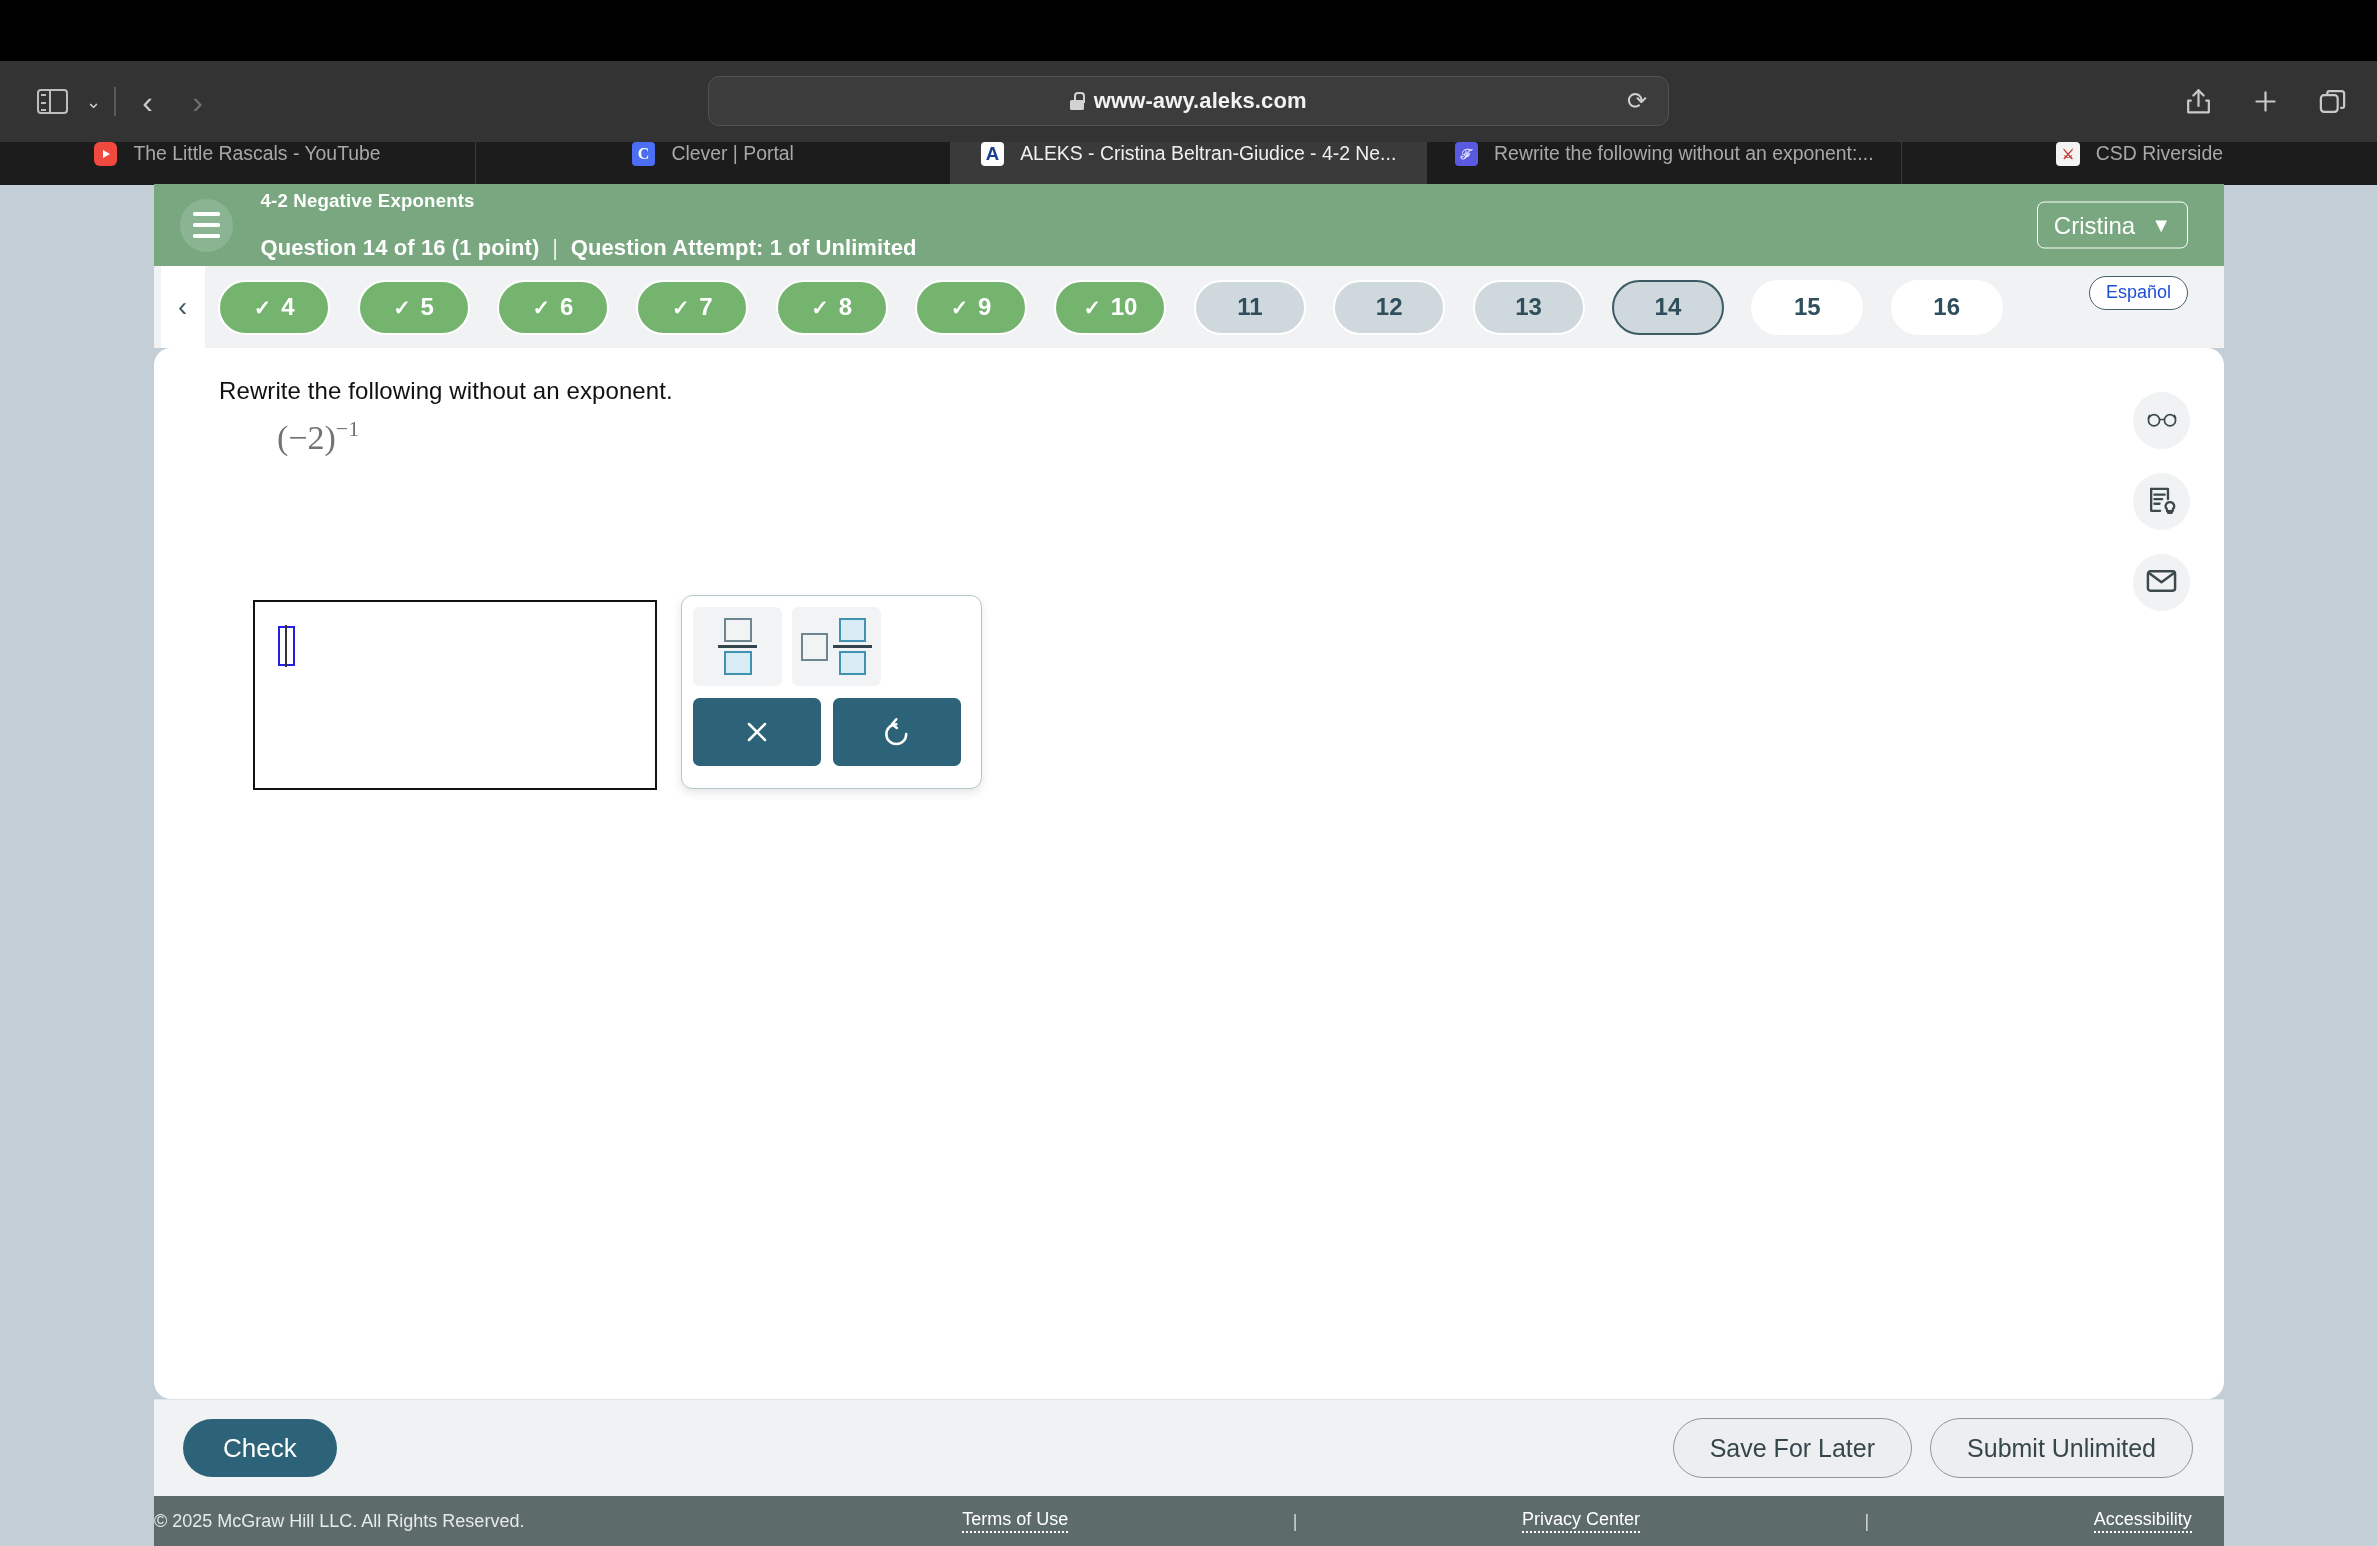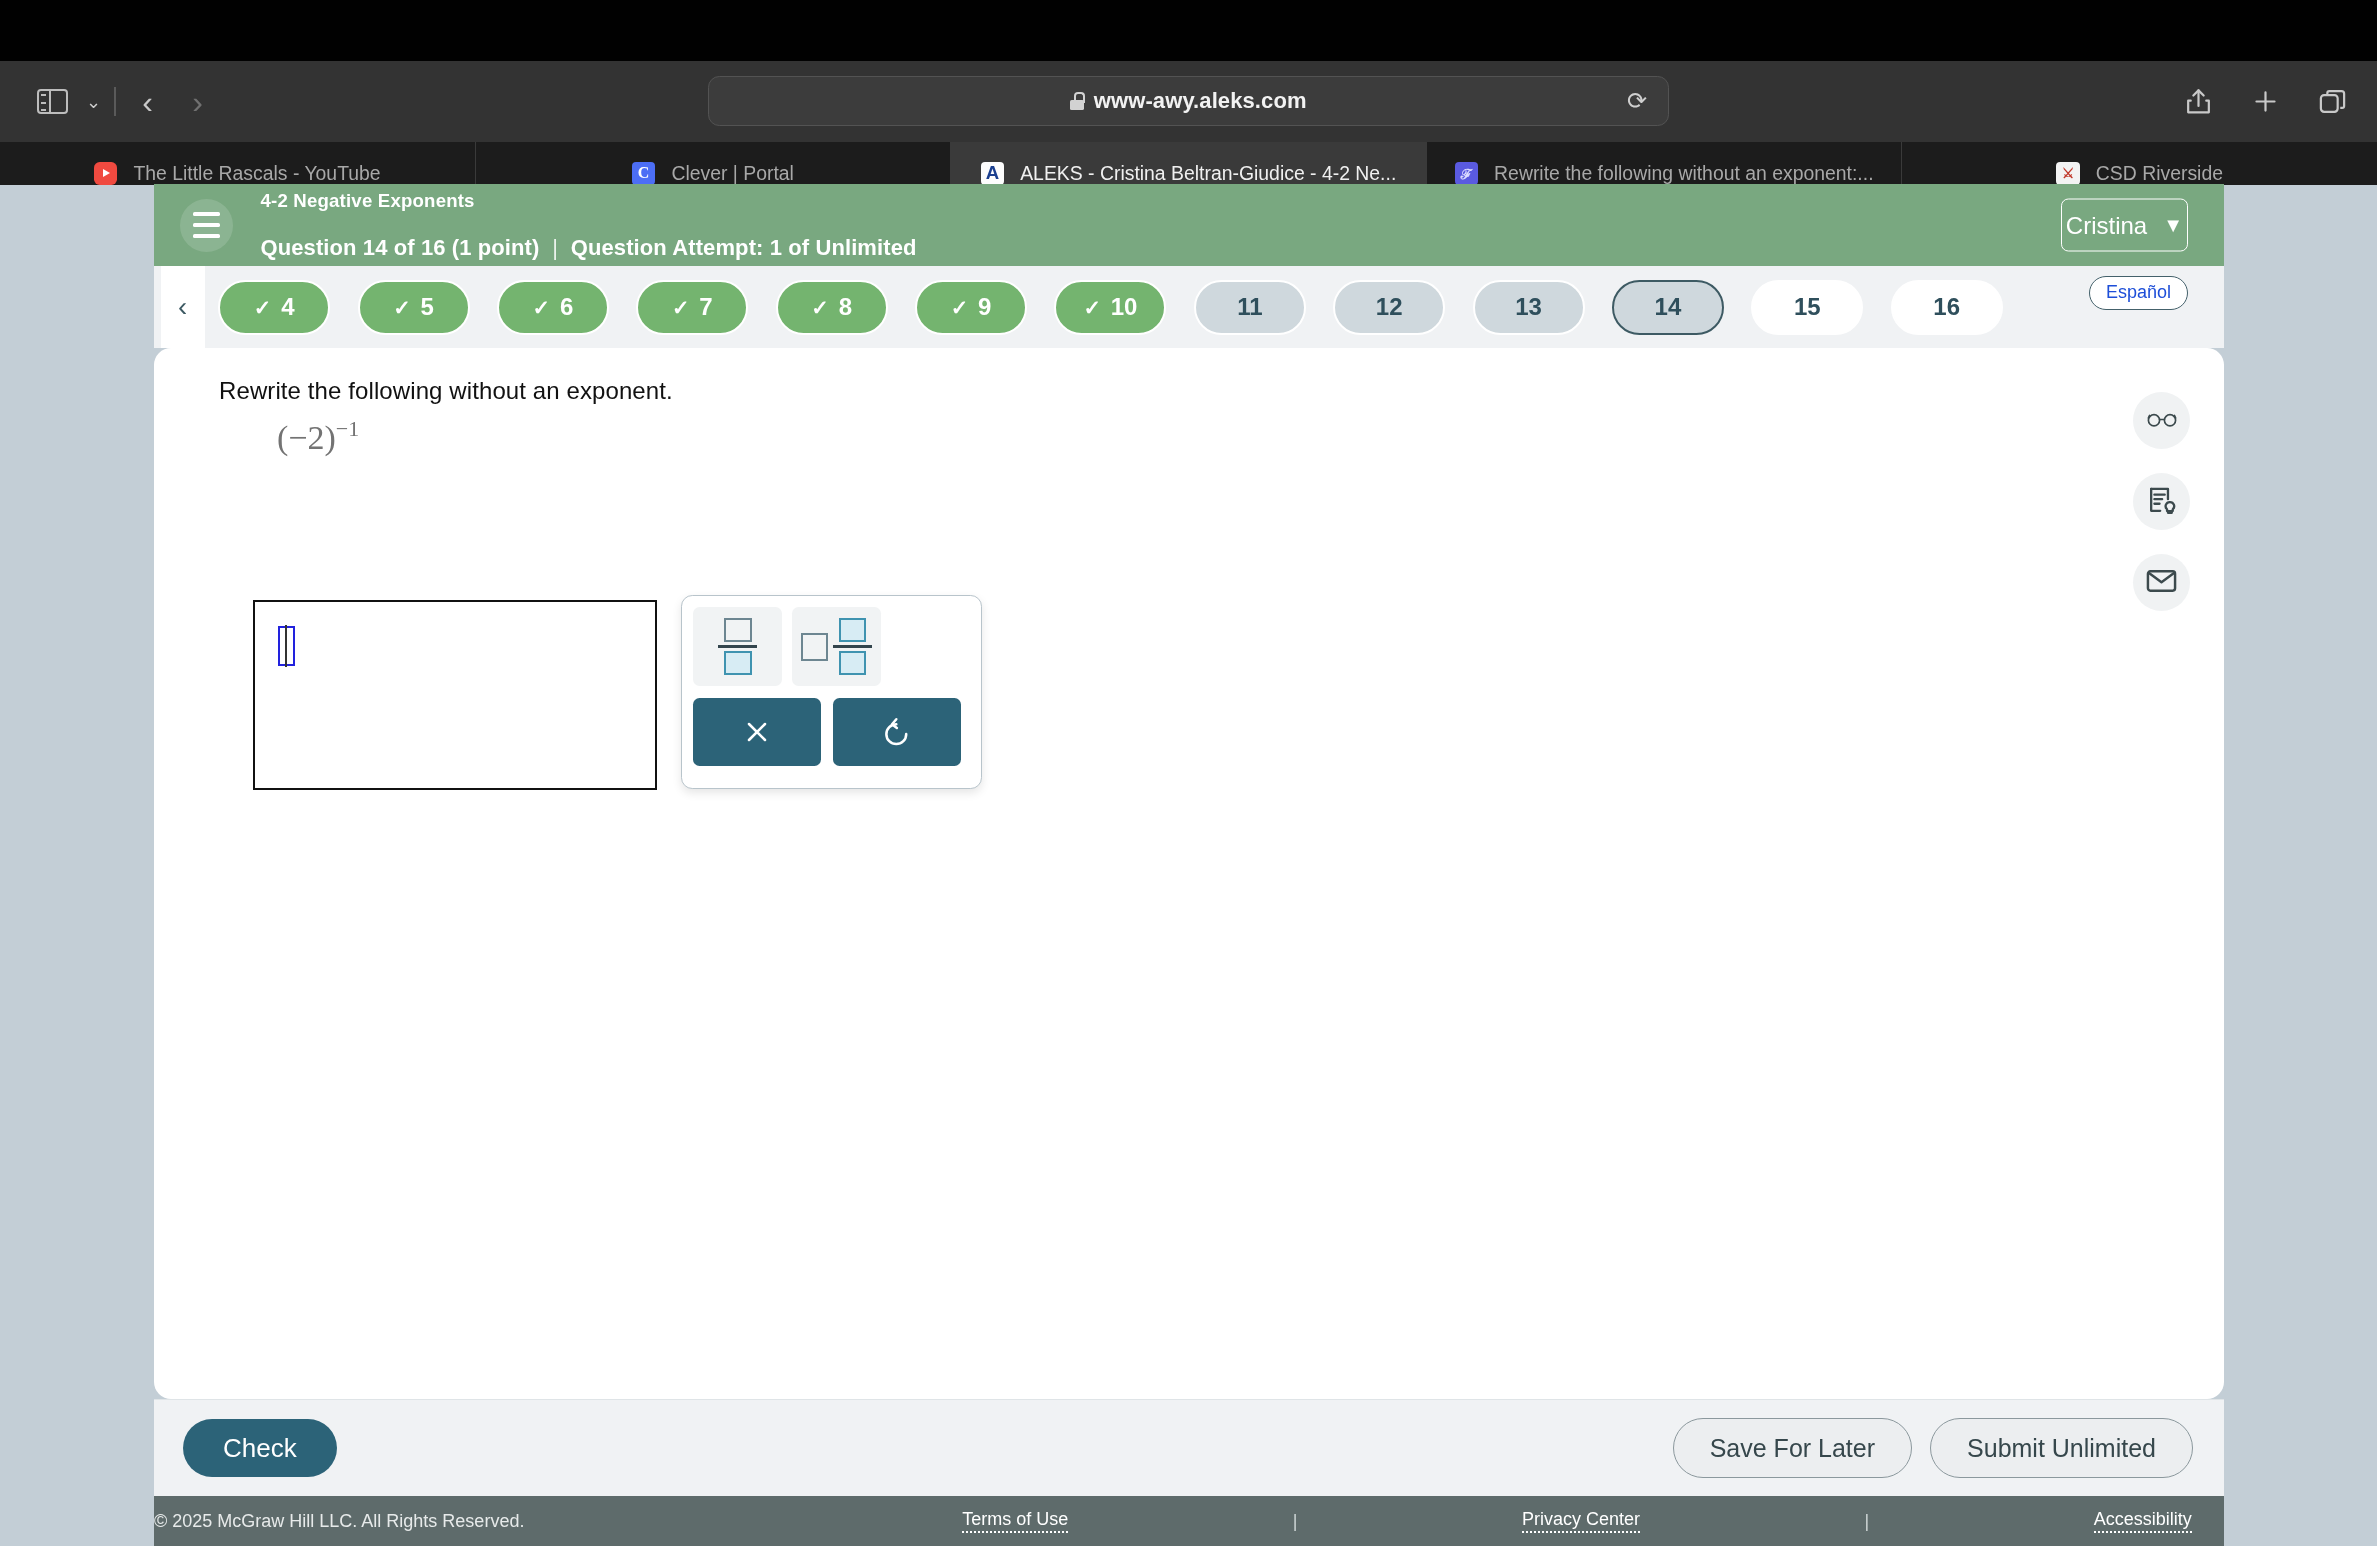--- a/index.html
+++ b/index.html
@@ -65,21 +65,21 @@
   }
   .tb-right {
     position: absolute; right: 29px; top: 0; height: 81px;
     display: flex; align-items: center; gap: 36px;
   }
   .tb-right svg { display: block; }
 
   
   #tabstrip { height: 43px; display: flex; background: #1c1c1c; }
   .tab {
-    flex: 1 1 0; height: 43px; display: flex; align-items: flex-end;
+    flex: 1 1 0; height: 43px; display: flex; align-items: flex-start;
     justify-content: center; gap: 16px; background: #1c1c1c;
     border-right: 1.2px solid #3a3a3a; min-width: 0; padding: 0 14.6px;
   }
   .tab:last-child { border-right: none; }
   .tab.active { background: #3a3a3a; }
   .tab .tab-title {
     font-size: 19.4px; color: #a8a8a8; white-space: nowrap;
     overflow: hidden; text-overflow: ellipsis;
   }
   .tab.active .tab-title { color: #f0f0f0; }
@@ -119,22 +119,22 @@
     display: flex; flex-direction: column; align-items: center; justify-content: center;
     gap: 7.3px; flex: 0 0 auto;
   }
   #hamburger i { display: block; width: 27.5px; height: 3.6px; background: #fff; border-radius: 1.6px; }
   #header-text { margin-left: 27.5px; color: #fff; }
   #header-text .line1 { font-size: 18.6px; font-weight: 700; letter-spacing: 0.2px; }
   #header-text .line2 { font-size: 22px; font-weight: 700; margin-top: 23px; letter-spacing: 0.1px; }
   #header-text .sep { font-weight: 400; opacity: .85; padding: 0 6.5px; }
   #user-menu {
     position: absolute; right: 36px; top: 50%; transform: translateY(-50%);
-    border: 1.8px solid #fff; border-radius: 7.3px; height: 53px;
-    display: flex; align-items: center; gap: 16px; padding: 0 4px;
+    border: 1.8px solid #fff; border-radius: 7.3px; height: 47px;
+    display: flex; align-items: center; gap: 16px; padding: 0 16px;
     color: #fff; font-size: 24px;
   }
   #user-menu .dn-caret { font-size: 20px; font-weight: 900; }
 
   
   #qnav {
     height: 82px; background: #f0f2f4; display: flex; align-items: center;
     position: relative; flex: 0 0 auto; padding-left: 6.5px;
   }
   #qnav-back {

